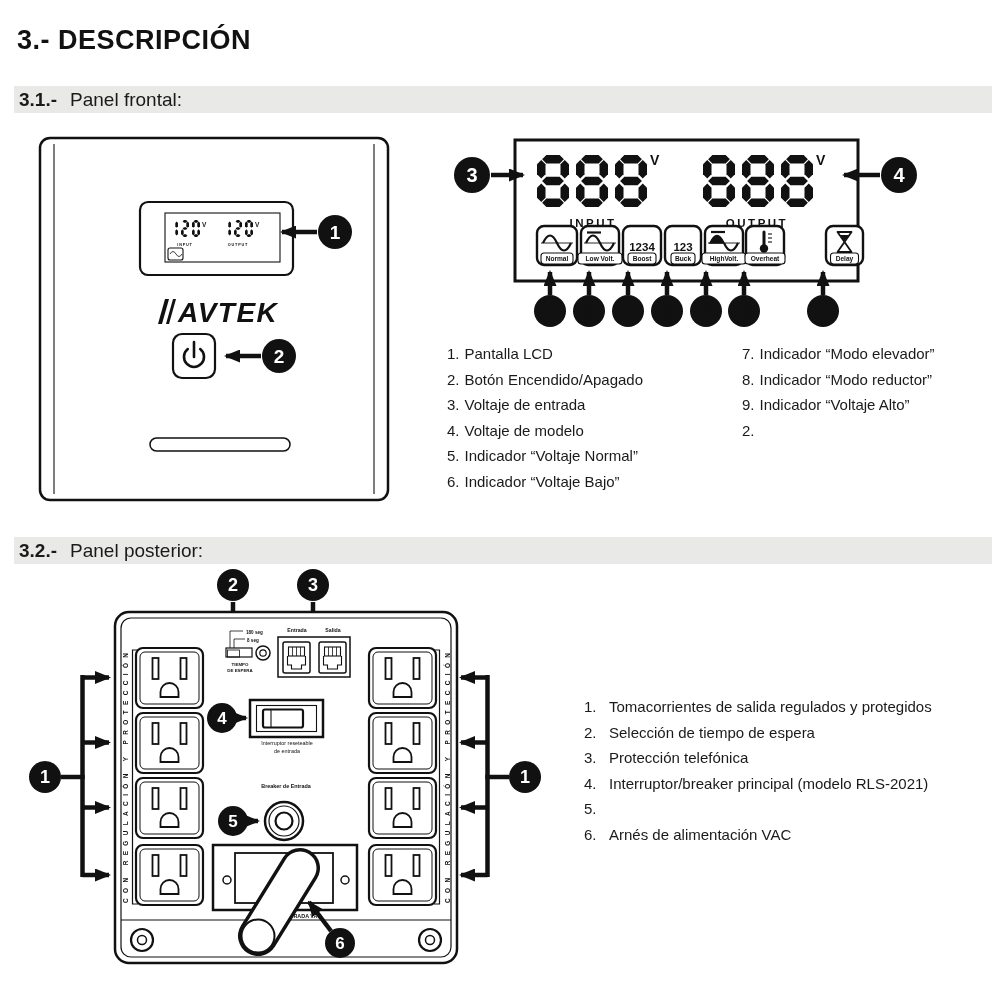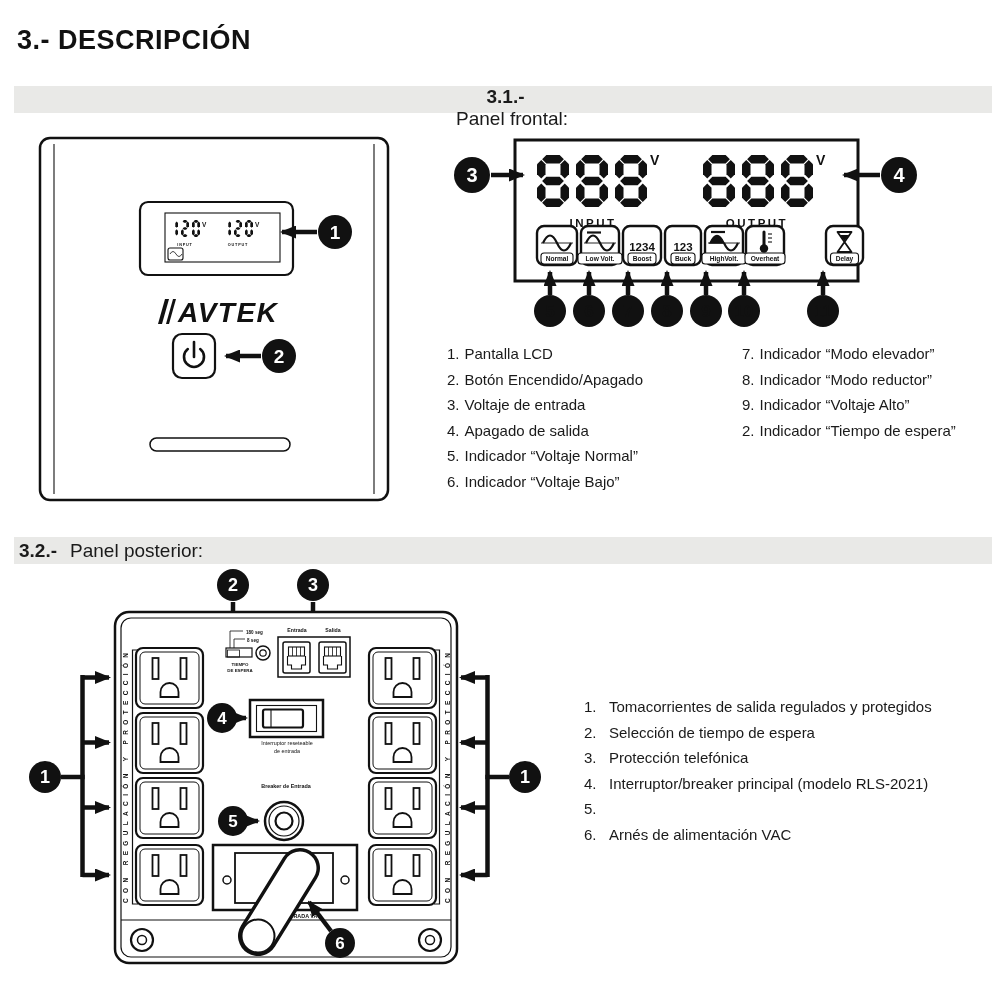--- a/index.html
+++ b/index.html
@@ -29,21 +29,21 @@
   .thick{stroke:#111;stroke-width:4.5;}
   .cnum{fill:#fff;font-weight:bold;text-anchor:middle;}
 </style>
 </head>
 <body>
 
 <div id="page">
 
   <div class="title">3.- DESCRIPCIÓN</div>
 
-  <div class="secbar" style="top:86px;flex-direction:column;">
+  <div class="secbar" style="top:86px;">
     <span class="secnum">3.1.-</span>
     <span class="sectitle">Panel frontal:</span>
   </div>
 
   <svg style="left:30px;top:130px;" width="380" height="378" viewBox="0 0 380 378">
     <defs>
       <marker id="ah" markerUnits="userSpaceOnUse" markerWidth="16" markerHeight="13" viewBox="0 0 16 13" refX="14" refY="6.5" orient="auto">
         <path d="M0,0 L16,6.5 L0,13 Z" fill="#111"></path>
       </marker>
     </defs>
@@ -299,21 +299,21 @@
       <div class="row">
         <span class="n">2.</span>
         <span class="t">Botón Encendido/Apagado</span>
       </div>
       <div class="row">
         <span class="n">3.</span>
         <span class="t">Voltaje de entrada</span>
       </div>
       <div class="row">
         <span class="n">4.</span>
-        <span class="t">Apagado de salida</span>
+        <span class="t">Voltaje de modelo</span>
       </div>
       <div class="row">
         <span class="n">5.</span>
         <span class="t">Indicador “Voltaje Normal”</span>
       </div>
       <div class="row">
         <span class="n">6.</span>
         <span class="t">Indicador “Voltaje Bajo”</span>
       </div>
     </div>
@@ -325,21 +325,20 @@
       <div class="row">
         <span class="n">8.</span>
         <span class="t">Indicador “Modo reductor”</span>
       </div>
       <div class="row">
         <span class="n">9.</span>
         <span class="t">Indicador “Voltaje Alto”</span>
       </div>
       <div class="row">
         <span class="n">2.</span>
-        <span class="t">Indicador “Tiempo de espera”</span>
       </div>
     </div>
 
   <div class="secbar" style="top:537px;">
     <span class="secnum">3.2.-</span>
     <span class="sectitle">Panel posterior:</span>
   </div>
 
   <svg style="left:20px;top:568px;" width="520" height="425" viewBox="0 0 520 425">
     <g>

